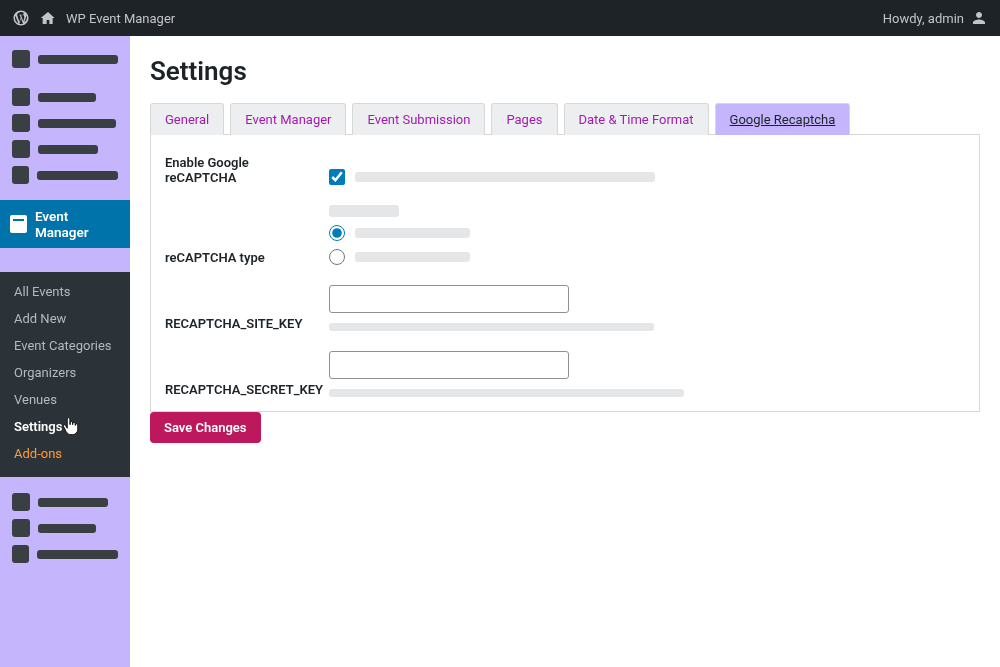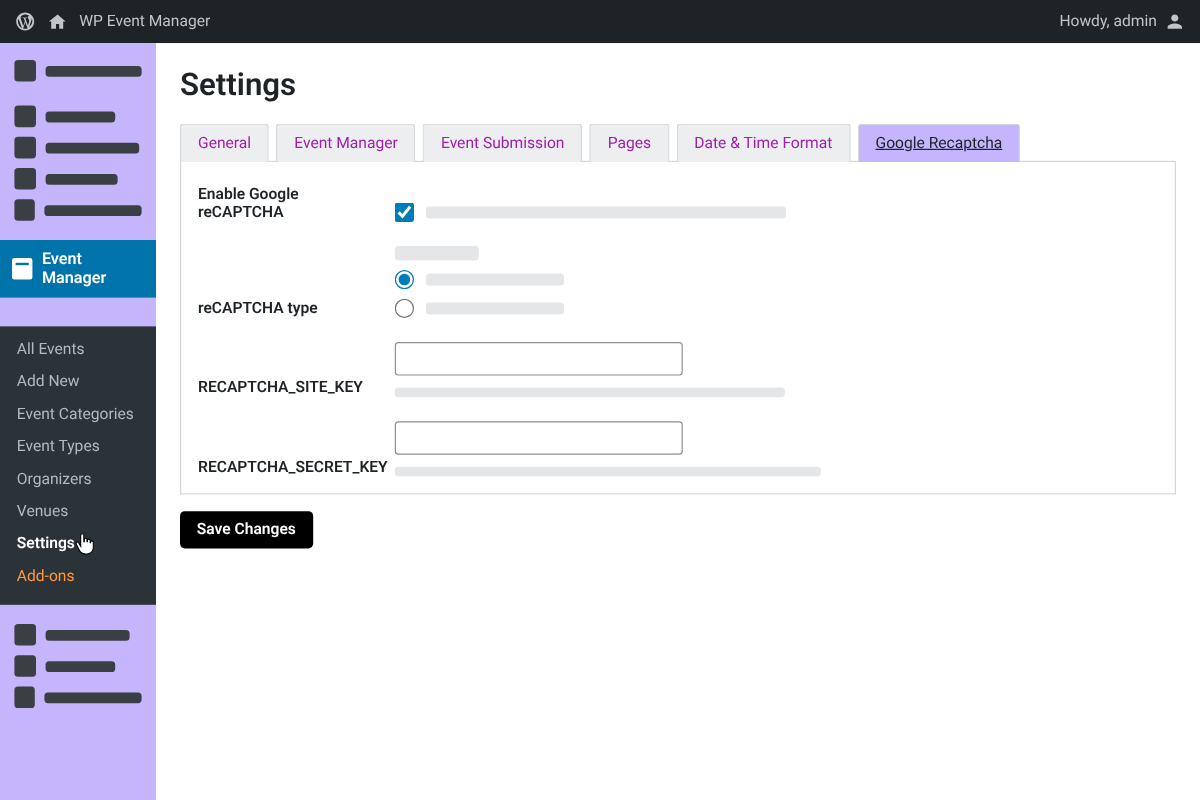--- a/index.html
+++ b/index.html
@@ -44,21 +44,21 @@
 .form-label { width: 150px; color: #1d2327; font-weight: 600; padding-top: 2px; }
 .form-field { flex: 1; }
 .skel-bar { height: 10px; background: #e4e6e8; border-radius: 3px; }
 .chk-line { display: flex; align-items: center; gap: 10px; }
 .chk { width: 16px; height: 16px; accent-color: #007cba; }
 .radio-line { display: flex; align-items: center; gap: 10px; margin-top: 8px; }
 .radio-line input[type=radio] { width: 16px; height: 16px; accent-color: #007cba; }
 .text-input { width: 240px; height: 28px; border: 1px solid #8c8f94; border-radius: 3px; padding: 0 6px; font-size: 13px; }
 .hint-bar { height: 8px; background: #e4e6e8; border-radius: 3px; margin-top: 10px; }
 
-.save-btn { display: inline-block; margin-top: 14px; background: #000000; color: #fff; border: none; border-radius: 4px; padding: 8px 14px; font-size: 13px; font-weight: 600; cursor: pointer; }
+.save-btn { display: inline-block; background: #be185d; color: #fff; border: none; border-radius: 4px; padding: 8px 14px; font-size: 13px; font-weight: 600; cursor: pointer; }
 </style>
 </head>
 <body>
 
 <div class="topbar">
   <div class="topbar-left">
     <span class="wp-icon">
       <svg width="18" height="18" viewBox="0 0 24 24">
           <path d="M12 2C6.5 2 2 6.5 2 12s4.5 10 10 10 10-4.5 10-10S17.5 2 12 2zm-8 10c0-1.1.2-2.2.6-3.1l3.8 10.4C5.8 17.9 4 15.2 4 12zm8 8c-.8 0-1.5-.1-2.3-.3l2.4-7 2.5 6.8c0 .1.1.1.1.1-.9.3-1.8.4-2.7.4zm1.1-11.8c.5 0 .9-.1.9-.1.4 0 .4-.7-.1-.6 0 0-1.3.1-2.2.1-.8 0-2.1-.1-2.1-.1-.4 0-.5.6 0 .6 0 0 .4.1.8.1l1.2 3.4-1.8 5.3-2.9-8.7c.5 0 .9-.1.9-.1.4 0 .4-.7-.1-.6 0 0-1.3.1-2.2.1H6.3C7.8 5.2 9.8 4 12 4c1.7 0 3.2.6 4.4 1.7h-.1c-.8 0-1.4.7-1.4 1.4 0 .7.4 1.2.8 1.9.3.5.7 1.2.7 2.2 0 .7-.3 1.5-.6 2.6l-.8 2.6-2.9-8.2zm6.7 3.8c0 2.5-1.4 4.7-3.4 5.9l2.4-7.1c.5-1.1.6-2 .6-2.8v-.4C19.8 9.9 20 10.9 20 12h-.2z"></path>
         </svg>
@@ -111,21 +111,20 @@
 
     <div class="sb-active">
       <span class="cal-icon"></span>
       <span>Event Manager</span>
     </div>
 
     <div class="sb-sub">
       <div class="sb-sub-item">All Events</div>
       <div class="sb-sub-item">Add New</div>
       <div class="sb-sub-item">Event Categories</div>
-      <div class="sb-sub-item">Event Types</div>
       <div class="sb-sub-item">Organizers</div>
       <div class="sb-sub-item">Venues</div>
       <div class="sb-sub-item current" style="position:relative">
         <span>Settings</span>
         <span class="cursor-hand" style="position:absolute;left:62px;top:2px;">
           <svg width="18" height="22" viewBox="0 0 24 28">
               <path fill="#fff" stroke="#000" stroke-width="1.2" d="M9 3c.8 0 1.5.7 1.5 1.5V12h.5V9.5c0-.8.7-1.5 1.5-1.5s1.5.7 1.5 1.5V12h.5v-1.5c0-.8.7-1.5 1.5-1.5S17.5 9.7 17.5 10.5V13h.5v-.5c0-.8.7-1.5 1.5-1.5S21 11.7 21 12.5v6c0 4-3 7-7 7h-2c-3 0-5-1.3-6.5-4L2 14.5c-.4-.7-.1-1.6.6-2s1.6-.1 2 .6L7 17V4.5C7 3.7 7.7 3 8.5 3H9z"></path>
             </svg>
         </span>
       </div>

